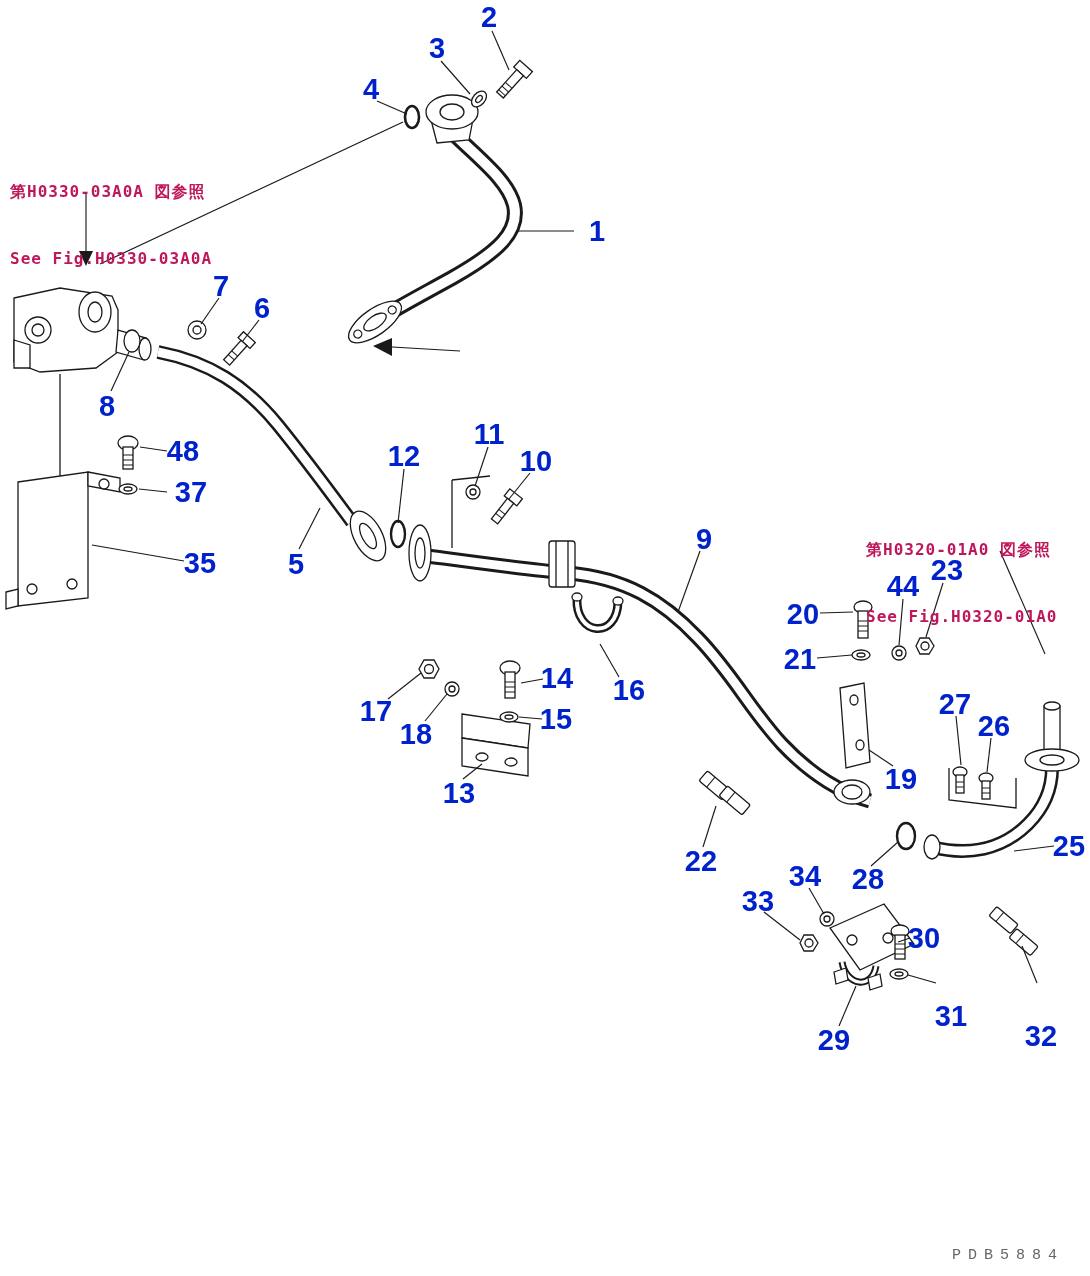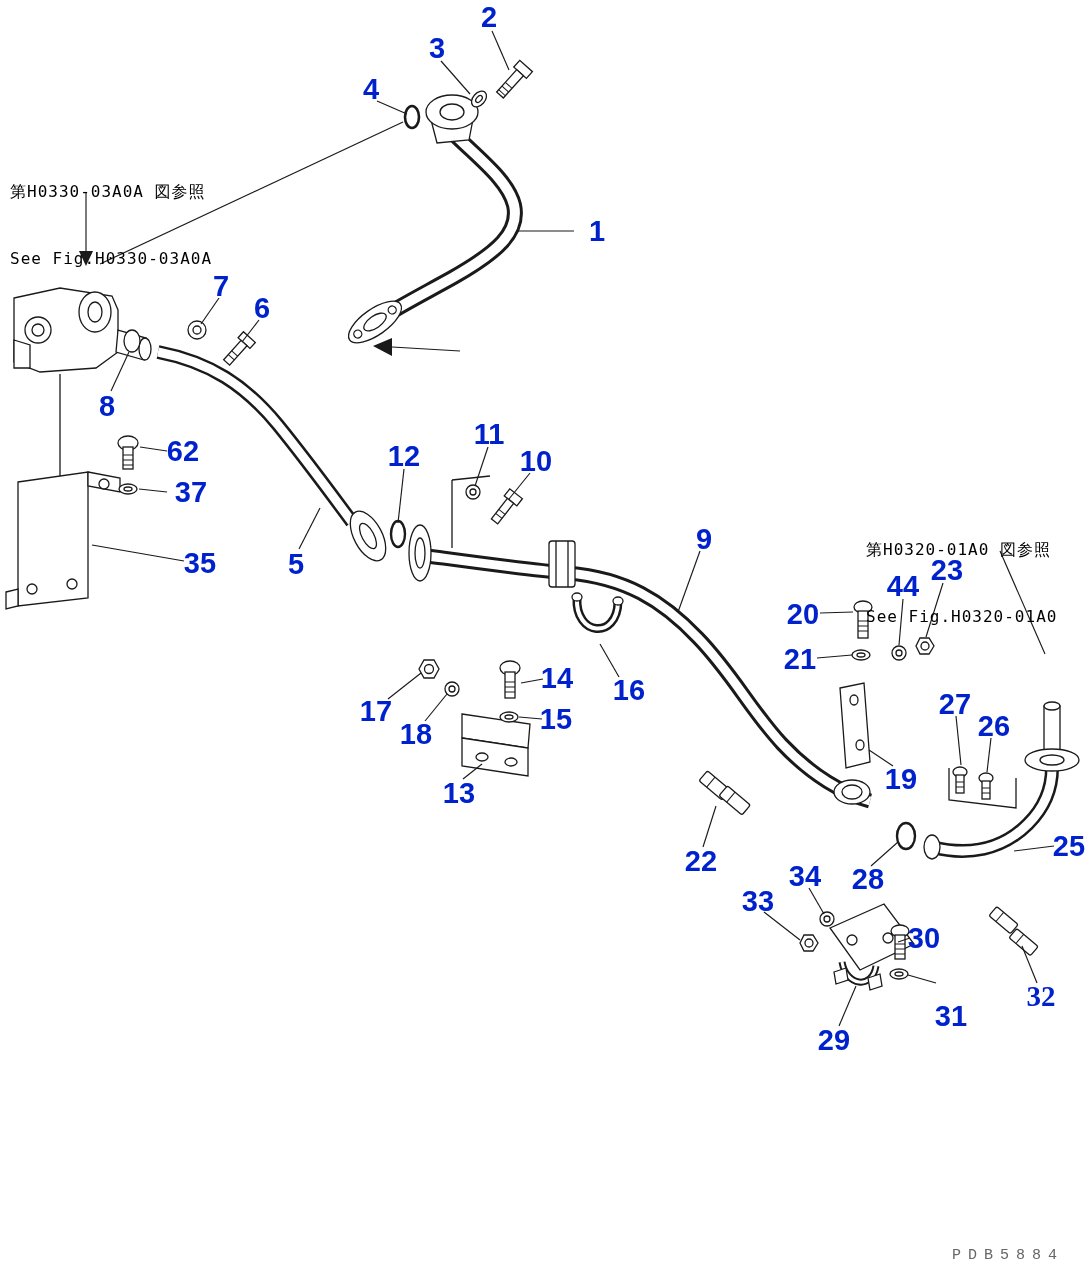--- a/index.html
+++ b/index.html
@@ -1,20 +1,20 @@
 <!DOCTYPE html>
 <html><head>
 <meta charset="utf-8">
 <style>
   html,body{margin:0;padding:0;background:#e8e8e8;}
   #page{position:relative;width:1090px;height:1276px;background:#ffffff;margin:0 auto;overflow:hidden;
         font-family:"Liberation Sans",sans-serif;}
   #diagram-svg{position:absolute;left:0;top:0;}
   .ref{position:absolute;font-family:"DejaVu Sans Mono",monospace;font-size:16px;line-height:1.4;
-       color:#000000;white-space:pre;letter-spacing:1px;}
+       color:#be185d;white-space:pre;letter-spacing:1px;font-weight:bold;}
   #callout-layer{position:absolute;left:0;top:0;width:100%;height:100%;pointer-events:none;}
   .callout{position:absolute;transform:translate(-50%,-50%);color:#0022cc;font-weight:bold;
            font-size:29px;font-family:"Liberation Sans",sans-serif;}
   #footer-code{position:absolute;right:26px;bottom:12px;font-family:Liberation Mono, monospace;
                font-size:15px;letter-spacing:7px;color:#666;}
   
   .ln{stroke:#1a1a1a;stroke-width:1.3;fill:none;}
   .ld{stroke:#1a1a1a;stroke-width:1.15;fill:none;}
   .pf{fill:#ffffff;stroke:#1a1a1a;stroke-width:1.3;}
   .pipe-o{fill:none;stroke:#1a1a1a;}
@@ -365,23 +365,23 @@
       <span class="callout" style="left: 701px; top: 861px;">22</span>
       <span class="callout" style="left: 947px; top: 570px;">23</span>
       <span class="callout" style="left: 903px; top: 586px;">44</span>
       <span class="callout" style="left: 1069px; top: 846px;">25</span>
       <span class="callout" style="left: 994px; top: 726px;">26</span>
       <span class="callout" style="left: 955px; top: 704px;">27</span>
       <span class="callout" style="left: 868px; top: 879px;">28</span>
       <span class="callout" style="left: 834px; top: 1040px;">29</span>
       <span class="callout" style="left: 924px; top: 938px;">30</span>
       <span class="callout" style="left: 951px; top: 1016px;">31</span>
-      <span class="callout" style="left: 1041px; top: 996px; font-family: Liberation Serif, serif;">32</span>
+      <span class="callout" style="left: 1041px; top: 1036px;">32</span>
       <span class="callout" style="left: 758px; top: 901px;">33</span>
       <span class="callout" style="left: 805px; top: 876px;">34</span>
       <span class="callout" style="left: 200px; top: 563px;">35</span>
-      <span class="callout" style="left: 183px; top: 451px;">62</span>
+      <span class="callout" style="left: 183px; top: 451px;">48</span>
       <span class="callout" style="left: 183px; top: 492px; margin-left: 8px;">37</span>
     </div>
 
   <div id="footer-code">PDB5884</div>
 
 </div>
 
 </body></html>

